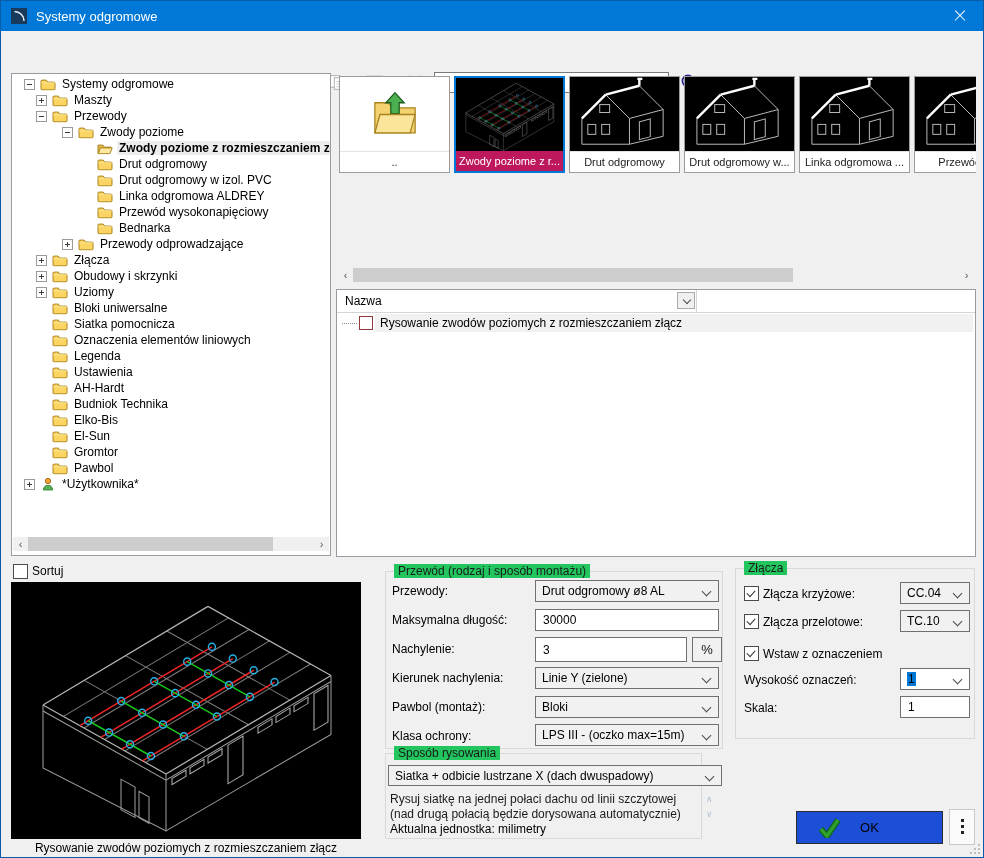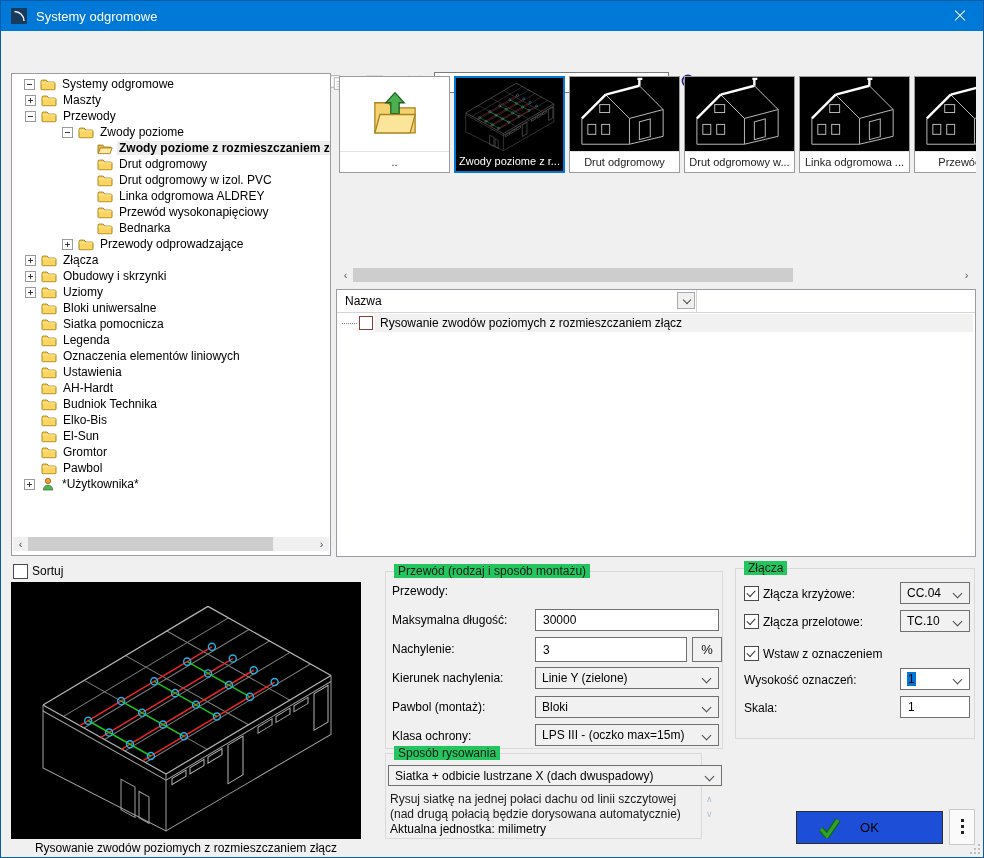--- a/index.html
+++ b/index.html
@@ -30,40 +30,40 @@
   .tinput input{position:absolute;left:5px;top:2px;width:90%;border:0;outline:0;background:transparent;font-size:12px;font-family:"Liberation Sans",sans-serif;}
   .cb{position:absolute;width:13px;height:13px;background:#fff;border:1px solid #4a4a4a;box-sizing:content-box;}
   .cb.checked::after{content:"";position:absolute;left:2px;top:2.5px;width:7px;height:4px;border-left:1.8px solid #333;border-bottom:1.8px solid #333;transform:rotate(-47deg);}
   .lbl{position:absolute;font-size:12px;color:#000;white-space:nowrap;text-align:center;}
   .group{position:absolute;border:1px solid #d9d9d9;box-sizing:border-box;}
   .gtitle{position:absolute;top:-8px;left:8px;background:#22c55e;padding:0 4px;font-size:12px;color:#1a1a1a;white-space:nowrap;}
   
   .treepanel{position:absolute;left:10px;top:72px;width:320px;height:483px;background:#fff;border:1px solid #999da3;box-sizing:border-box;overflow:hidden;}
   .treeinner{position:absolute;left:0;top:2px;width:100%;}
   .trow{height:16px;display:flex;align-items:center;white-space:nowrap;overflow:hidden;}
-  .lvl0{padding-left:12px}.lvl1{padding-left:13px}.lvl2{padding-left:50px}.lvl3{padding-left:69px}
+  .lvl0{padding-left:12px}.lvl1{padding-left:24px}.lvl2{padding-left:50px}.lvl3{padding-left:69px}
   .exp{flex:0 0 9px;height:9px;border:1px solid #9a9a9a;background:#fff;margin-right:5px;position:relative;box-sizing:content-box;}
   .exp::before{content:"";position:absolute;left:2px;top:4px;width:5px;height:1px;background:#3a3a3a;}
   .exp.plus::after{content:"";position:absolute;left:4px;top:2px;width:1px;height:5px;background:#3a3a3a;}
   .exp.none{visibility:hidden;}
   .fico{flex:0 0 16px;height:14px;margin-right:4px;}
   .tlabel{font-size:12px;color:#000;padding:0 2px;}
   .trow.sel .tlabel{font-weight:bold;background:#ededed;}
   .hscroll{position:absolute;height:14px;background:#f0f0f0;display:flex;align-items:center;}
   .sarr{width:15px;height:14px;display:flex;align-items:center;justify-content:center;font-size:11px;color:#555;}
   .sthumb{height:14px;background:#cdcdcd;}
   .treepanel .hscroll{left:1px;bottom:4px;width:316px;}
   
   .gallery{position:absolute;left:335px;top:72px;width:640px;height:212px;overflow:hidden;}
   .card{position:absolute;top:3px;width:111px;height:97px;background:#fff;border:1px solid #9c9c9c;box-sizing:border-box;}
   .card .cimg{position:absolute;left:0;top:0;right:0;bottom:20px;background:#000;display:flex;align-items:center;justify-content:center;overflow:hidden;}
   .card .cimg.white{background:#fff;}
   .card .ccap{position:absolute;left:0;right:0;bottom:0;height:20px;font-size:11px;color:#222;display:flex;align-items:center;justify-content:center;white-space:nowrap;overflow:hidden;border-top:1px solid #e3e3e3;}
   .card.sel{border:2px solid #0078d7;}
-  .card.sel .ccap{background:#000000;color:#fff;border-top:0;}
+  .card.sel .ccap{background:#be185d;color:#fff;border-top:0;}
   .gallery .hscroll{left:2px;top:195px;width:636px;}
   
   .listpanel{position:absolute;left:335px;top:288px;width:640px;height:268px;background:#fff;border:1px solid #999da3;box-sizing:border-box;}
   .lheader{position:absolute;left:0;top:0;width:100%;height:22px;border-bottom:1px solid #d5d5d5;background:#fff;}
   .lheader .htext{position:absolute;left:8px;top:4px;font-size:12px;color:#000;}
   .hdrop{position:absolute;left:340px;top:2px;width:18px;height:17px;background:#f0f0f0;border:1px solid #ababab;box-sizing:border-box;}
   .hdrop .chev{right:4px;top:4px;width:5px;height:5px;}
   .hsep{position:absolute;left:359px;top:0;width:1px;height:22px;background:#d5d5d5;}
   .lrow{position:absolute;left:0;top:24px;width:100%;height:18px;}
   .lrow .rowbg{position:absolute;left:38px;right:2px;top:0;height:18px;background:#f1f1f1;}
@@ -396,28 +396,28 @@
           <svg class="fico" viewBox="0 0 16 13">
             <use href="#ico-folder"></use>
           </svg>
           <span class="tlabel">Siatka pomocnicza</span>
         </div>
       <div class="trow lvl1">
           <span class="exp none"></span>
           <svg class="fico" viewBox="0 0 16 13">
             <use href="#ico-folder"></use>
           </svg>
+          <span class="tlabel">Oznaczenia elementów liniowych</span>
+        </div>
+      <div class="trow lvl1">
+          <span class="exp none"></span>
+          <svg class="fico" viewBox="0 0 16 13">
+            <use href="#ico-folder"></use>
+          </svg>
           <span class="tlabel">Legenda</span>
-        </div>
-      <div class="trow lvl1">
-          <span class="exp none"></span>
-          <svg class="fico" viewBox="0 0 16 13">
-            <use href="#ico-folder"></use>
-          </svg>
-          <span class="tlabel">Oznaczenia elementów liniowych</span>
         </div>
       <div class="trow lvl1">
           <span class="exp none"></span>
           <svg class="fico" viewBox="0 0 16 13">
             <use href="#ico-folder"></use>
           </svg>
           <span class="tlabel">Ustawienia</span>
         </div>
       <div class="trow lvl1">
           <span class="exp none"></span>
@@ -554,20 +554,24 @@
   <div class="preview">
     <svg width="350" height="257" viewBox="0 0 350 253" preserveAspectRatio="none">
         <use href="#ico-roofgrid"></use>
       </svg>
   </div>
   <div class="prevcap">Rysowanie zwodów poziomych z rozmieszczaniem złącz</div>
 
   <div class="group" style="left:384px;top:570px;width:338px;height:178px;">
     <span class="gtitle">Przewód (rodzaj i sposób montażu)</span>
     <span class="lbl" style="left:6px;top:12px">Przewody:</span>
+    <div class="combo" style="left:149px;top:8px;width:184px">
+      <span class="cval">Drut odgromowy ø8 AL</span>
+        <span class="chev"></span>
+    </div>
     <span class="lbl" style="left:6px;top:41px">Maksymalna długość:</span>
     <div class="tinput" style="left:149px;top:37px;width:184px">
       <input value="30000" style="">
     </div>
     <span class="lbl" style="left:6px;top:70px">Nachylenie:</span>
     <div class="tinput" style="left:149px;top:65px;width:152px;height:25px">
       <input style="top: 4px;" value="3">
     </div>
     <div class="pctbtn" style="left:306px;top:65px">
         <span>%</span>

